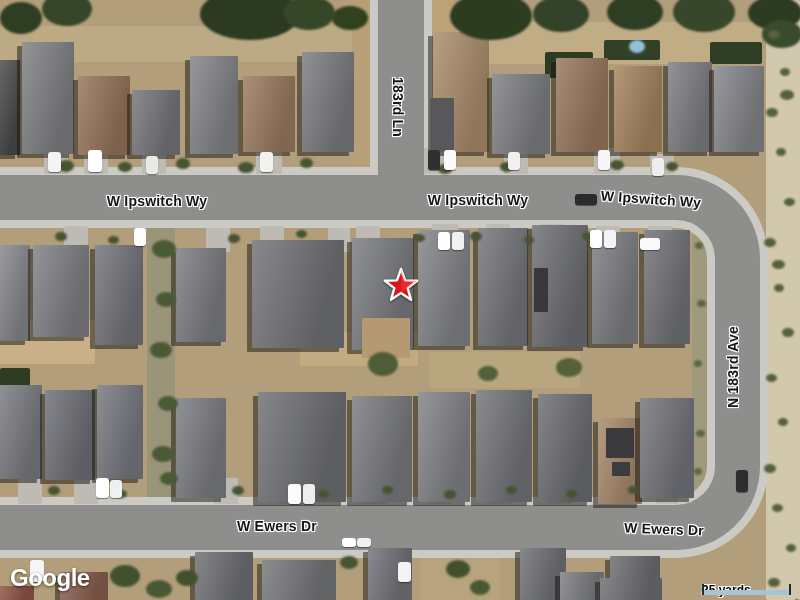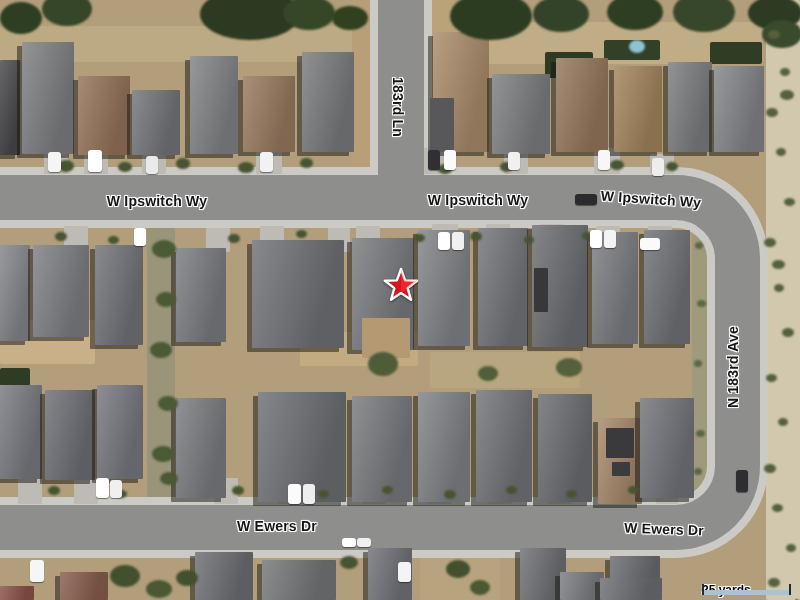--- a/index.html
+++ b/index.html
@@ -275,20 +275,21 @@
       <span class="street-label" style="left: 733px; top: 367px; transform: translate(-50%, -50%) rotate(-90deg);">N 183rd Ave</span>
       <span class="street-label" style="left: 277px; top: 526px; transform: translate(-50%, -50%) rotate(0deg);">W Ewers Dr</span>
       <span class="street-label" style="left: 664px; top: 529px; transform: translate(-50%, -50%) rotate(2deg);">W Ewers Dr</span>
     </div>
 
   <svg id="location-marker" viewBox="-22 -22 44 44" style="left: 379px; top: 264px;">
     <polygon points="0,-17 4.11,-5.66 16.17,-5.25 6.66,2.16 9.99,13.76 0,7 -9.99,13.76 -6.66,2.16 -16.17,-5.25 -4.11,-5.66" fill="#d8151c" stroke="#ffffff" stroke-width="2.4" stroke-linejoin="round"></polygon>
     <polygon points="0,-17 4.11,-5.66 16.17,-5.25 6.66,2.16 0,7 0,-17" fill="rgba(255,80,80,0.35)"></polygon>
   </svg>
 
+  <div class="google-logo">Google</div>
 
   <div class="attribution">
     <span>Map data ©2023</span>
     <span>Imagery ©2023 Airbus, CNES / Airbus, Maxar Technologies, U.S. Geological Survey</span>
   </div>
 
   <div class="scalebar">
     <div class="scale-text">25 yards</div>
     <div class="scale-line">
       <span class="bar"></span>

